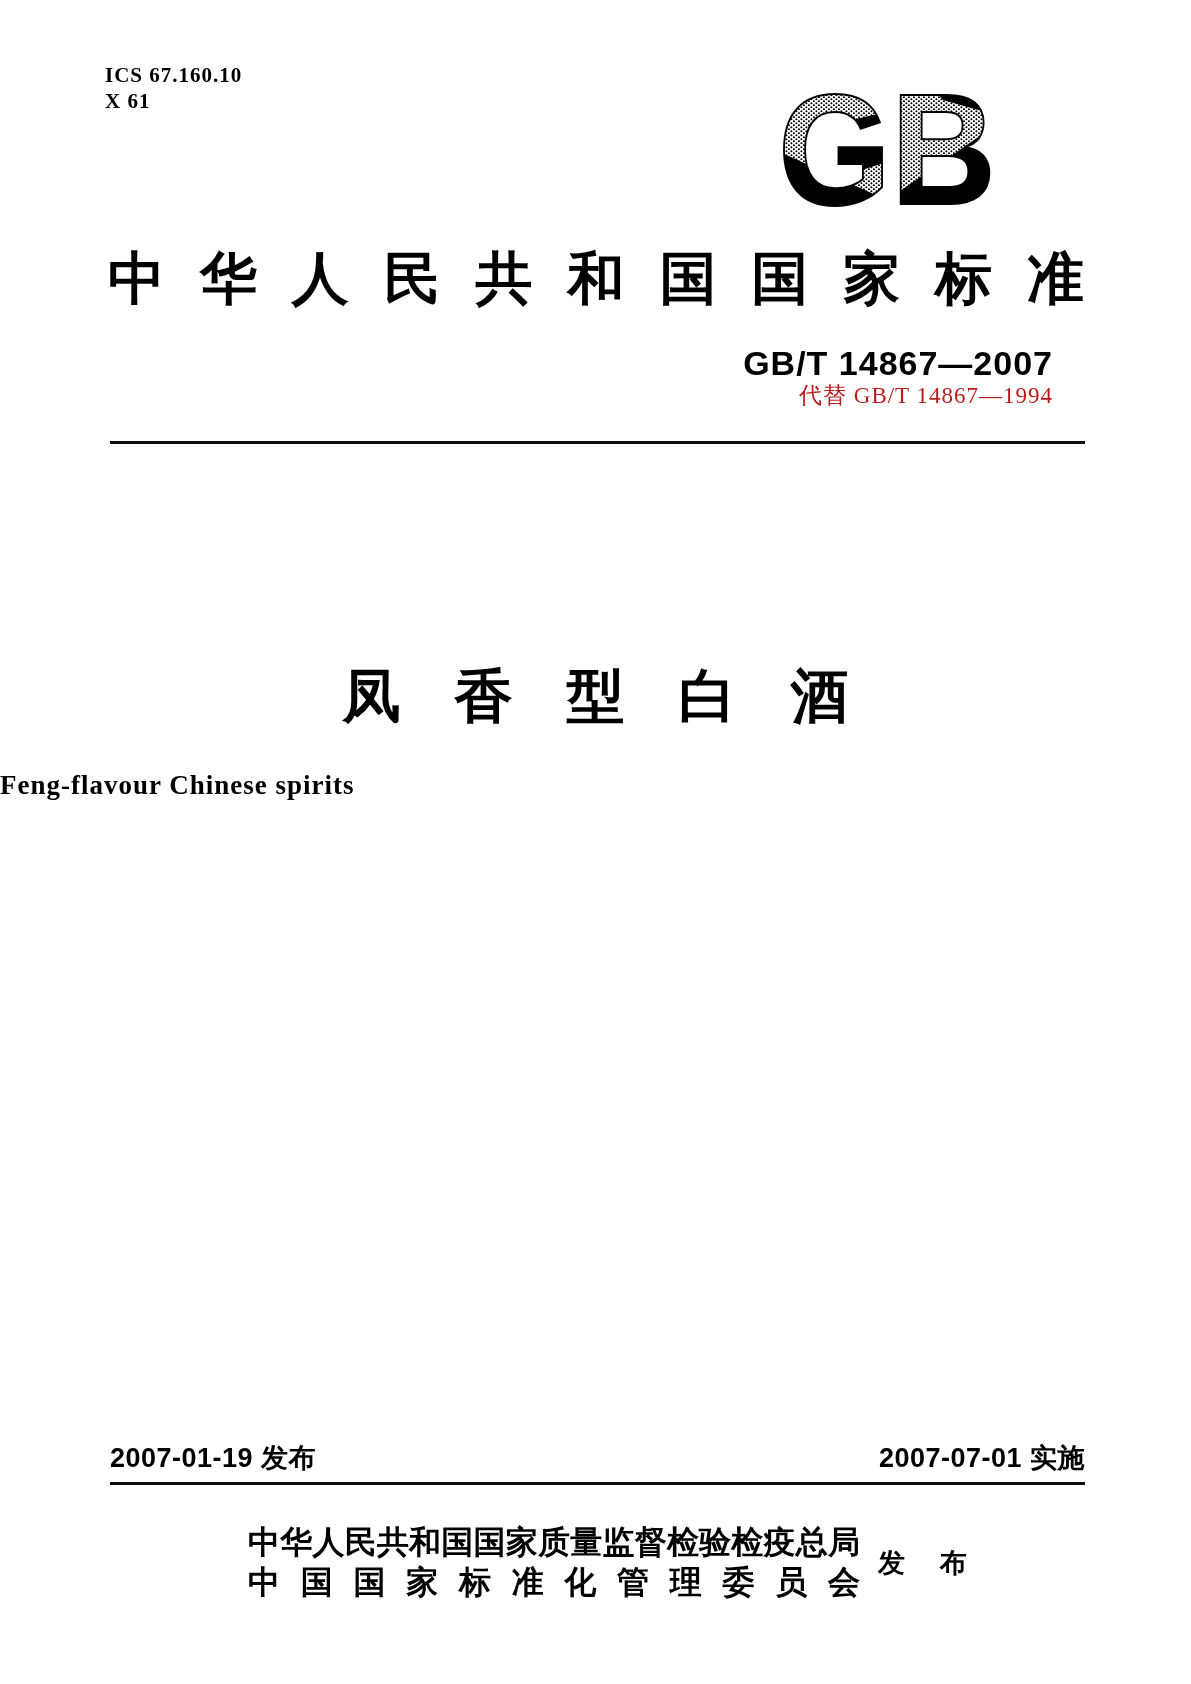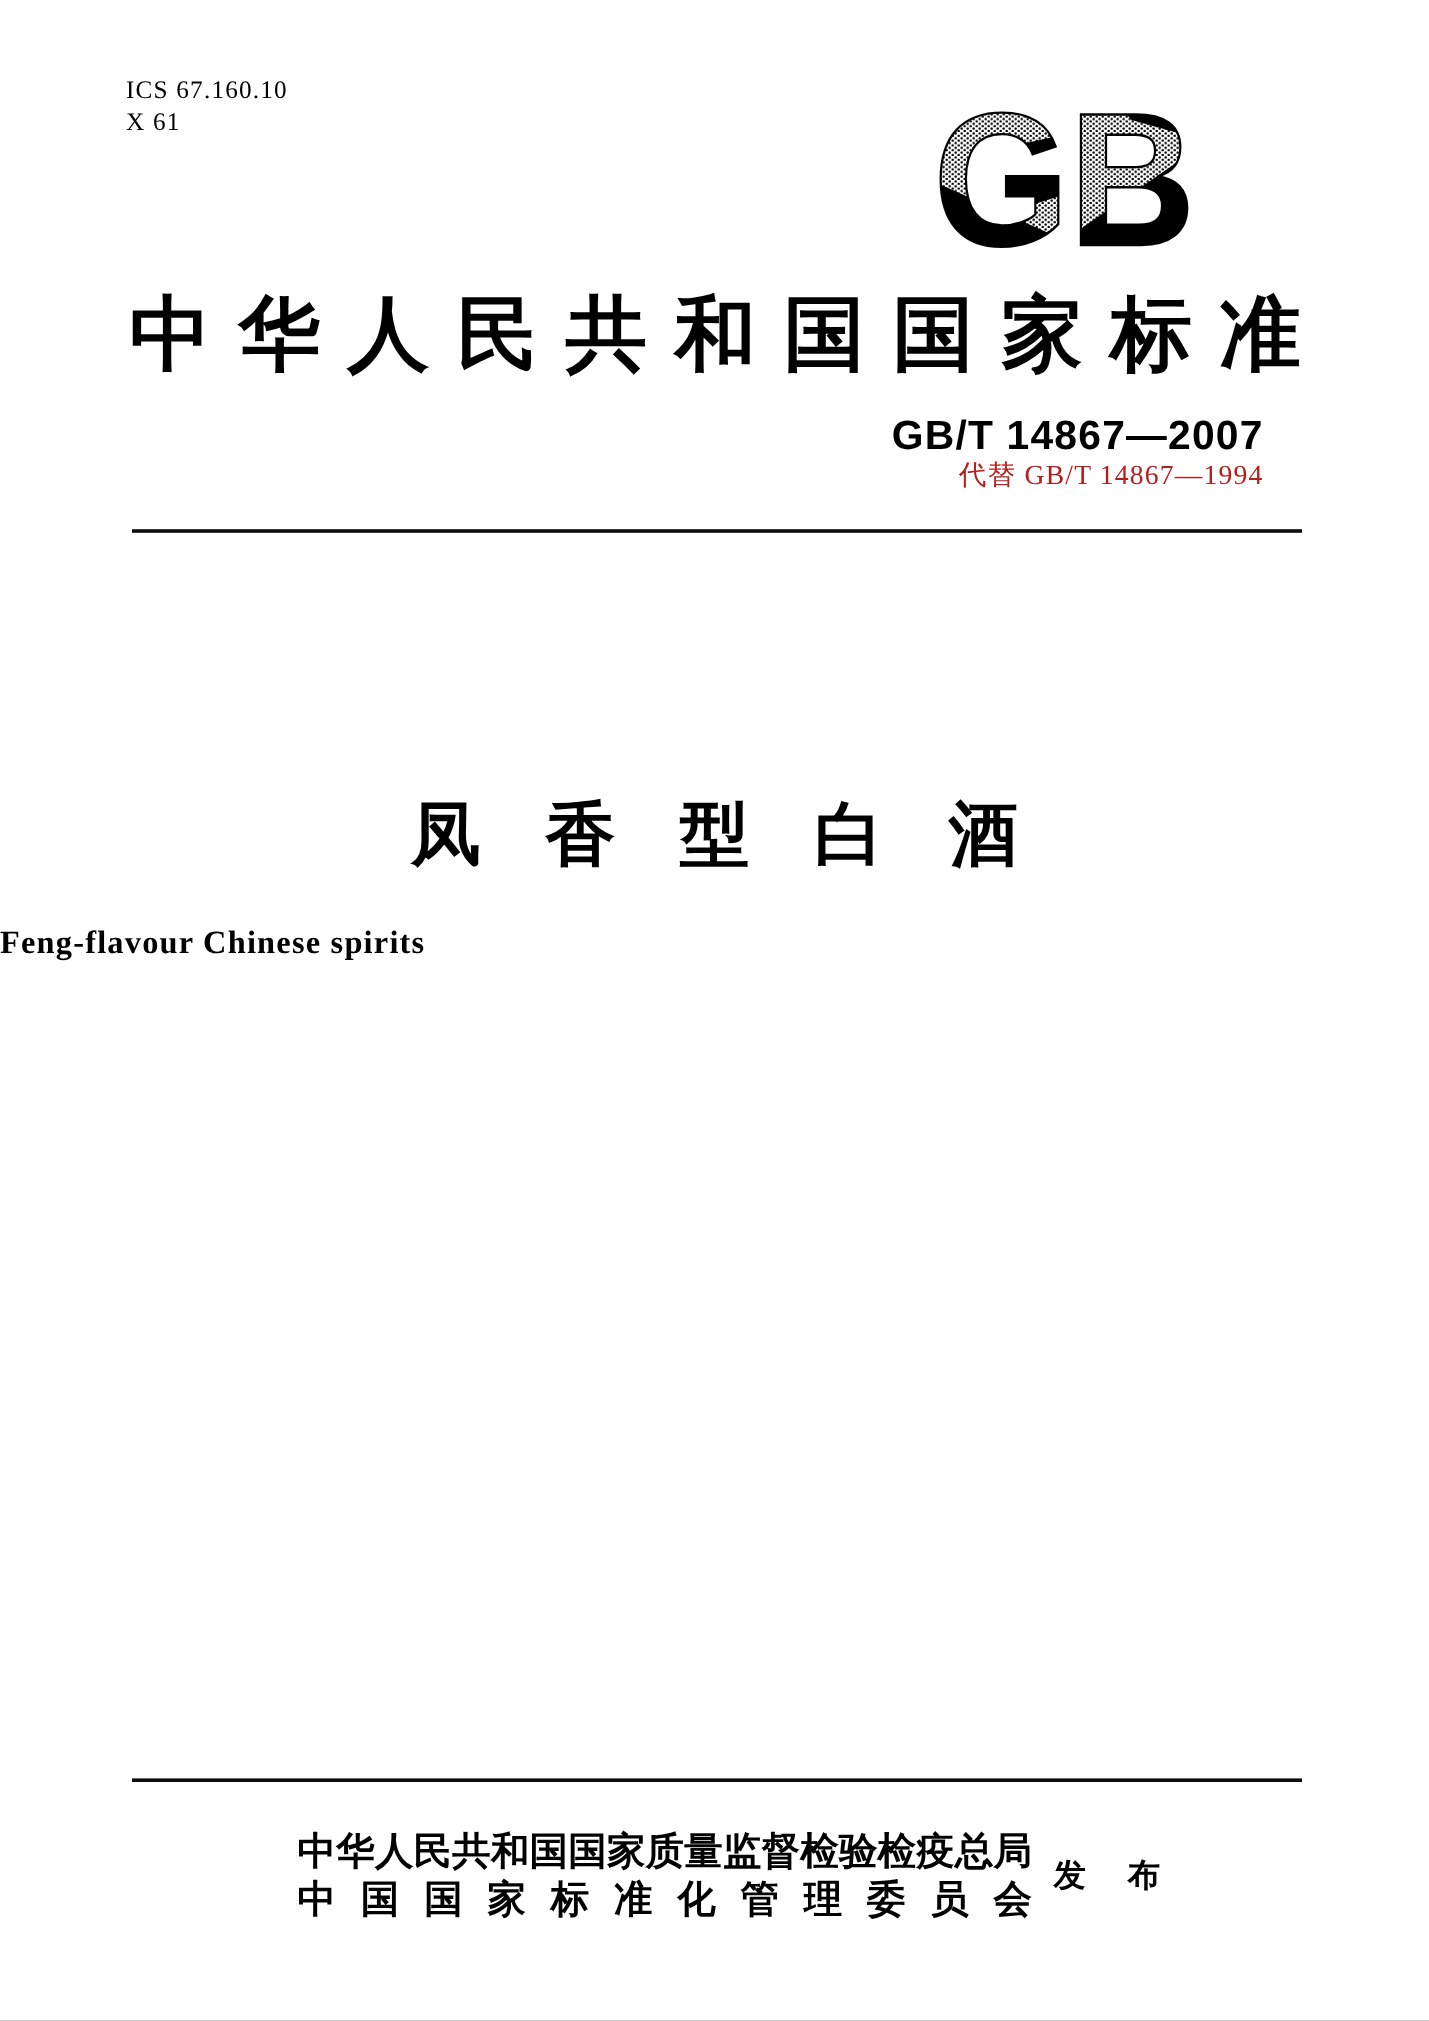--- a/index.html
+++ b/index.html
@@ -9,29 +9,29 @@
     background:#ffffff;
     font-family:"Liberation Serif","DejaVu Serif",serif;
     color:#000;
     overflow:hidden;
     margin:0 auto;
   }
   
   .ics{
     position:absolute;left:105px;top:62px;
     font-family:"Liberation Serif",serif;
-    font-weight:normal;font-size:21px;line-height:26px;
+    font-weight:bold;font-size:21px;line-height:26px;
     letter-spacing:1px;
   }
   
   .gb-logo{position:absolute;left:775px;top:82px;width:225px;height:132px;}
   
   .main-title{
     position:absolute;left:108px;top:244px;width:976px;
-    font-weight:bold;font-size:68px;line-height:70px;
+    font-weight:bold;font-size:57px;line-height:70px;
     white-space:nowrap;
     text-align:justify;text-align-last:justify;
     text-justify:inter-character;
   }
   
   .std-block{position:absolute;right:138px;top:332px;text-align:right;}
   .std-number{
     font-family:"Liberation Sans","DejaVu Sans",sans-serif;
     font-weight:bold;font-size:34px;line-height:38px;letter-spacing:1px;margin-top:12px;
   }
@@ -118,20 +118,24 @@
     <div class="std-number">GB/T 14867—2007</div>
     <div class="replaces">代替 GB/T 14867—1994</div>
   </div>
 
   <div class="rule rule-top"></div>
 
   <div class="cn-title">凤香型白酒</div>
 
   <div class="en-title">Feng-flavour Chinese spirits</div>
 
+  <div class="dates">
+    <span>2007-01-19 发布</span>
+    <span>2007-07-01 实施</span>
+  </div>
 
   <div class="rule rule-bottom"></div>
 
   <div class="issuer">
     <div class="issuer-line">中华人民共和国国家质量监督检验检疫总局</div>
     <div class="issuer-line">中国国家标准化管理委员会</div>
   </div>
 
   <div class="publish-label">发 布</div>
 

